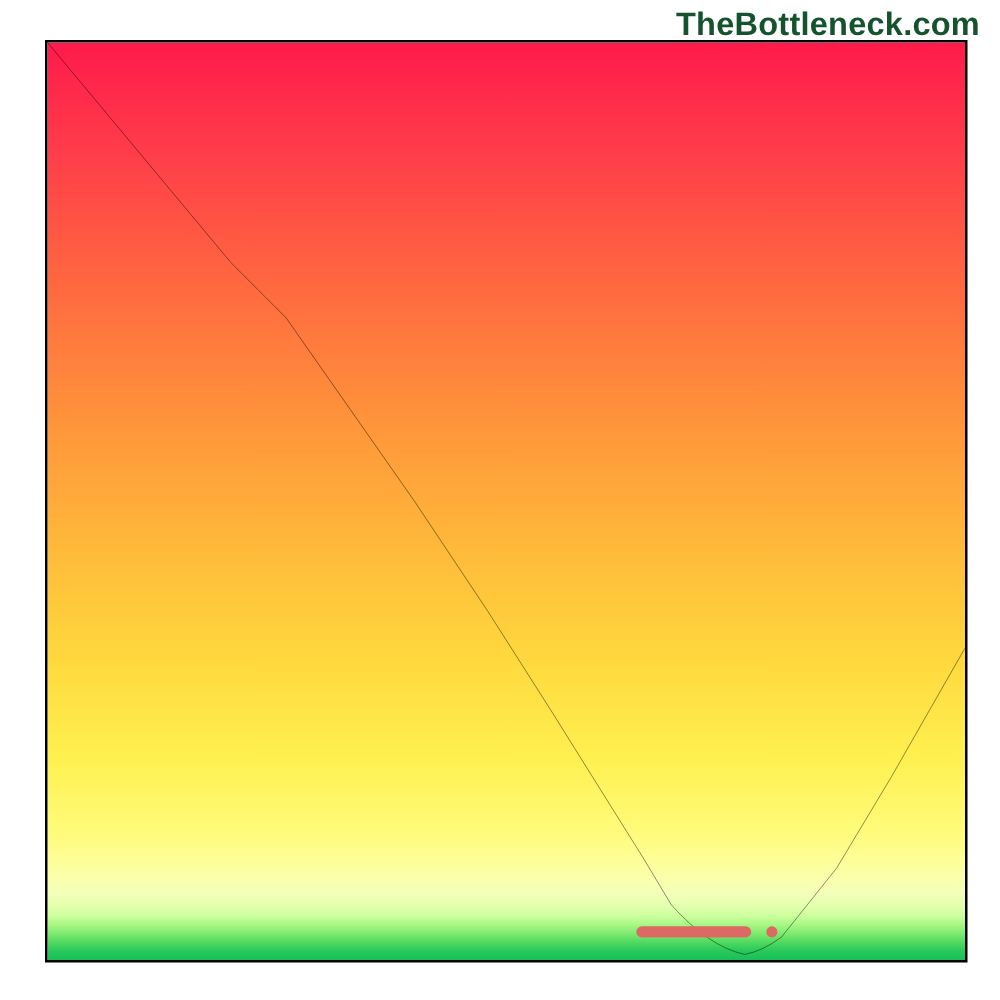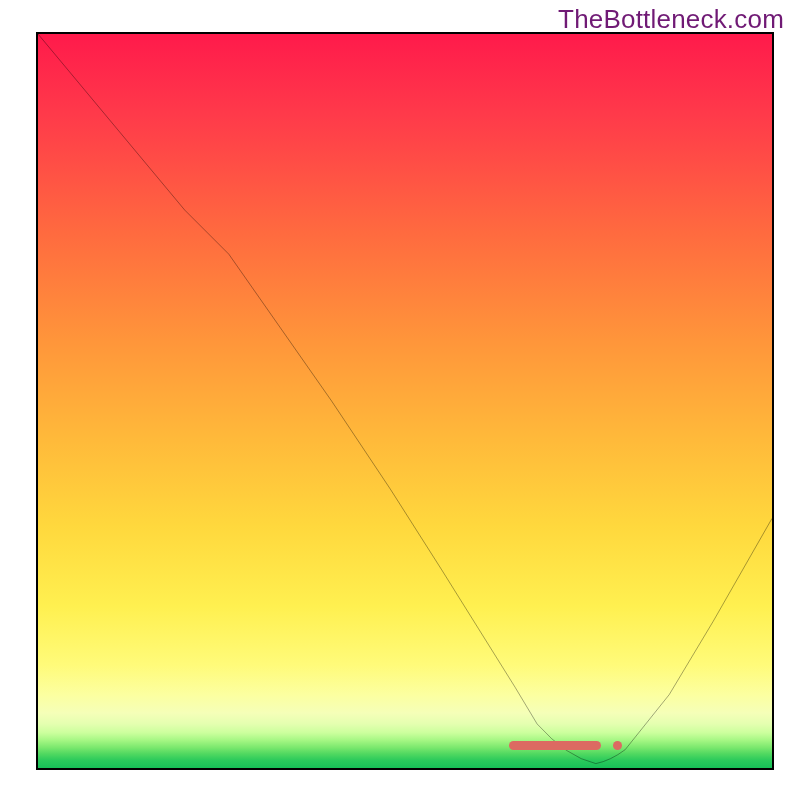--- a/index.html
+++ b/index.html
@@ -13,22 +13,22 @@
   .container {
     position: relative;
     width: 800px;
     height: 800px;
   }
   .watermark {
     position: absolute;
     top: 4px;
     right: 16px;
     font-size: 26px;
-    font-weight: 400;
-    color: #701a75;
+    font-weight: 700;
+    color: #14532d;
     letter-spacing: 0.2px;
   }
   .plot-area {
     position: absolute;
     left: 38px;
     top: 34px;
     width: 734px;
     height: 734px;
     box-sizing: border-box;
     overflow: hidden;

